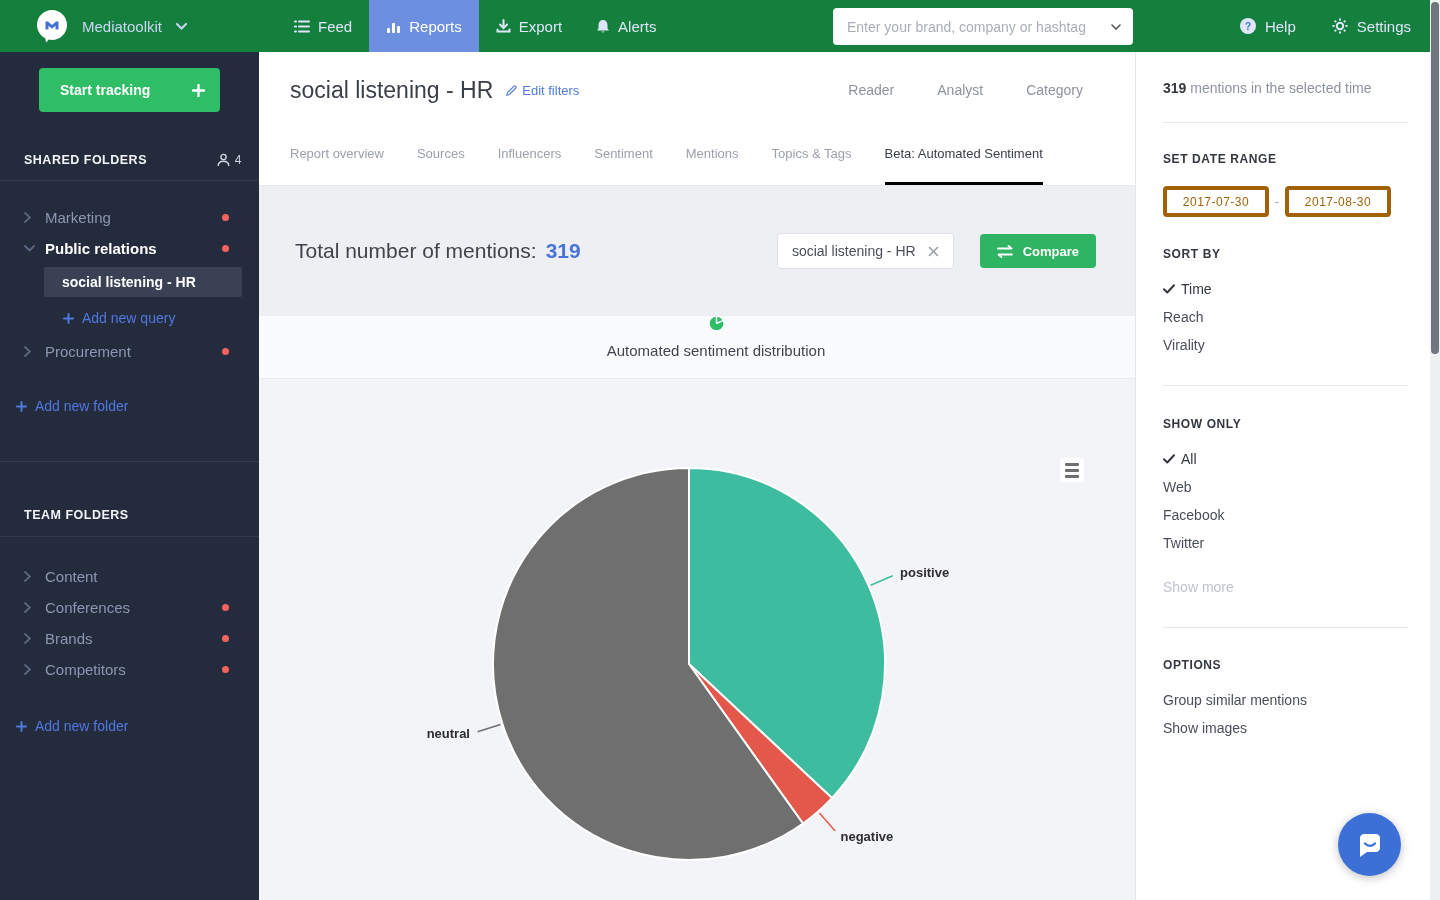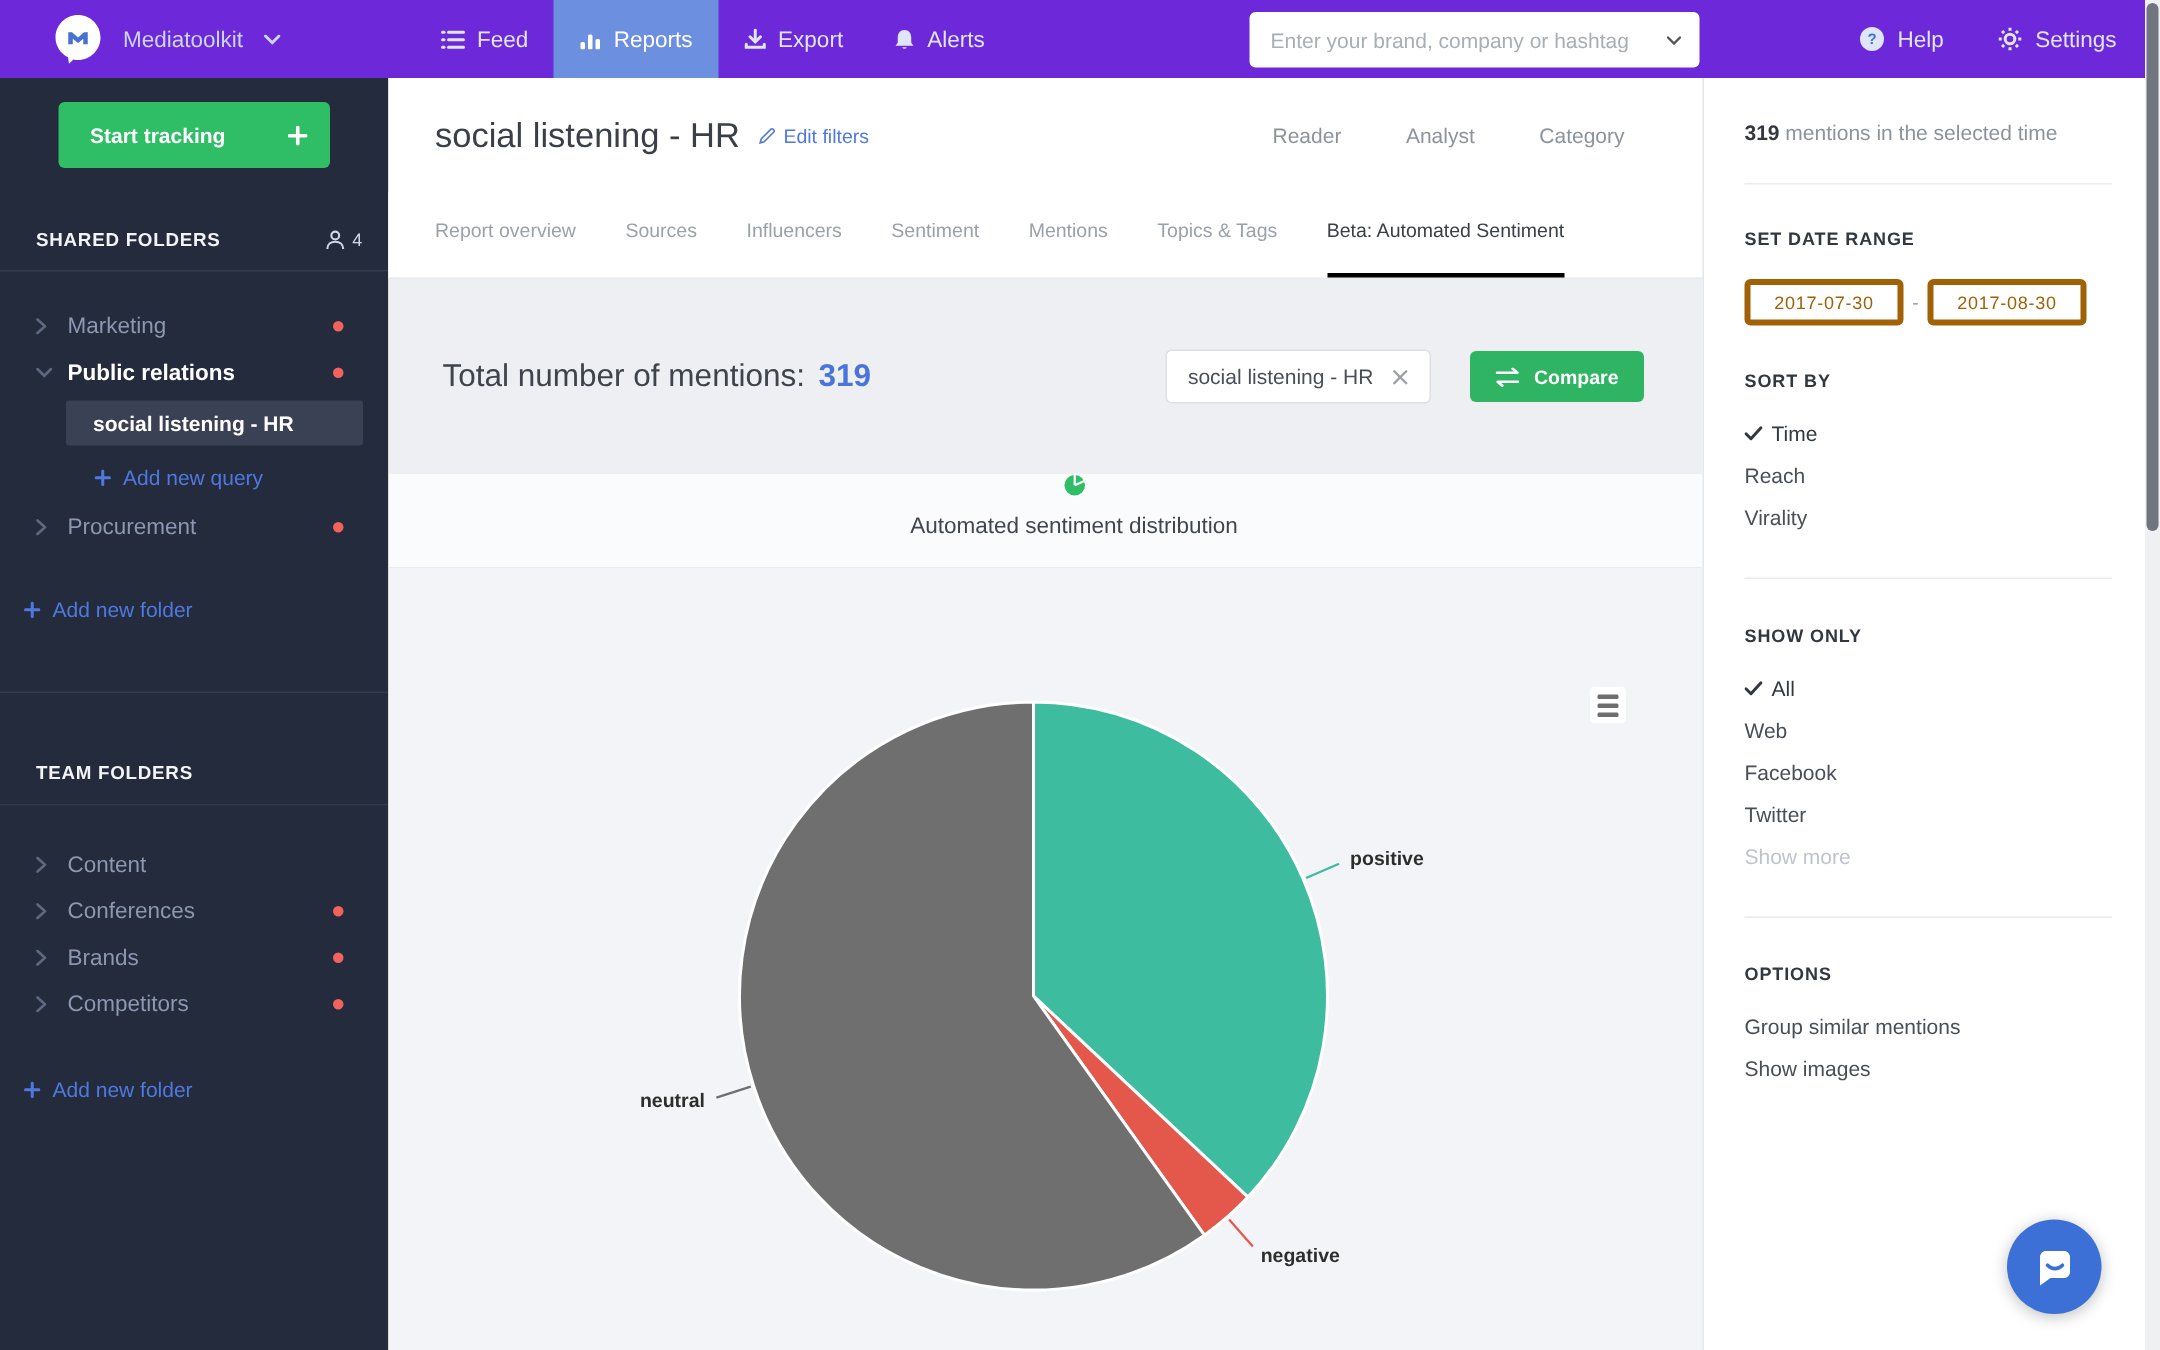--- a/index.html
+++ b/index.html
@@ -1,21 +1,21 @@
 <!DOCTYPE html>
 <html><head>
 <meta charset="utf-8">
 <style>
   * { margin:0; padding:0; box-sizing:border-box; }
   html,body { width:1440px; height:900px; overflow:hidden; }
   body { font-family:"Liberation Sans", sans-serif; background:#f3f4f7; }
   .app { position:relative; width:1440px; height:900px; }
 
   
-  .topnav { position:absolute; left:0; top:0; width:1440px; height:52px; background:#6d28d9; z-index:5; }
+  .topnav { position:absolute; left:0; top:0; width:1440px; height:52px; background:#15803d; z-index:5; }
   .brand { position:absolute; left:36px; top:0; height:52px; display:flex; align-items:center; gap:14px; cursor:pointer; }
   .brand-logo { width:32px; height:34px; }
   .brand-name { color:#c9d6f4; font-size:15px; }
   .nav-items { position:absolute; left:277px; top:0; height:52px; display:flex; }
   .nav-item { height:52px; display:flex; align-items:center; gap:8px; padding:0 17px; color:#dde6fa; font-size:15px; cursor:pointer; }
   .nav-item.active { background:#6d8fe0; color:#ffffff; }
   .nav-search { position:absolute; left:833px; top:8px; width:300px; height:37px; background:#ffffff; border-radius:4px; display:flex; align-items:center; }
   .nav-search input { flex:1; border:none; outline:none; background:transparent; padding:0 6px 0 14px; font-size:14px; color:#444; font-family:"Liberation Sans", sans-serif; }
   .nav-search input::placeholder { color:#a9aeb6; }
   .nav-search .chev { margin-right:12px; }
@@ -77,21 +77,21 @@
   .rp-header { font-size:12px; font-weight:bold; color:#33373e; letter-spacing:.6px; }
   .h-dates { margin-top:29px; }
   .date-row { margin-top:20px; display:flex; align-items:center; }
   .date-input { width:106px; height:31px; border:4px solid #a16207; border-radius:4px; text-align:center; font-size:12px; color:#a16207; letter-spacing:.5px; outline:none; font-family:"Liberation Sans", sans-serif; background:#fff; }
   .date-sep { width:16px; text-align:center; color:#9aa1ab; font-size:13px; }
   .h-sort { margin-top:30px; }
   .opt-list { margin-top:14px; }
   .opt-row { display:flex; align-items:center; height:28px; font-size:14px; color:#494e57; cursor:pointer; }
   .opt-row.checked { color:#33373e; }
   .opt-row .chk { display:flex; margin-right:6px; }
-  .show-more { color:#bfc4cc; font-size:14px; height:28px; display:flex; align-items:center; cursor:pointer; }
+  .show-more { color:#bfc4cc; font-size:14px; height:28px; display:flex; align-items:center; cursor:pointer;margin-top:16px; }
   .h-show { margin-top:31px; }
   .h-options { margin-top:30px; }
 
   
   .scroll-track { position:absolute; right:0; top:0; width:10px; height:900px; background:#eef0f2; z-index:9; }
   .scroll-thumb { position:absolute; right:1px; top:2px; width:8px; height:352px; background:#70757e; border-radius:4px; }
   .intercom { position:absolute; left:1338px; top:813px; width:63px; height:63px; border-radius:50%; background:#3c70d7; border:none; cursor:pointer; box-shadow:0 2px 10px rgba(0,0,0,.25); display:flex; align-items:center; justify-content:center; z-index:8; }
 
   svg { display:block; }
 </style>

